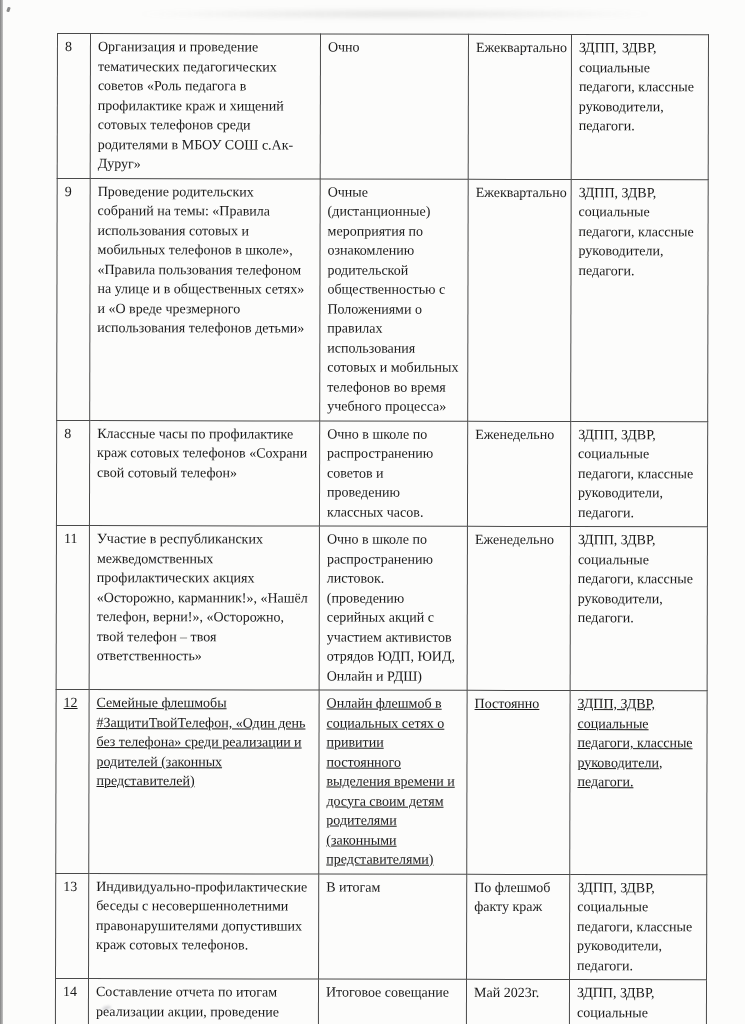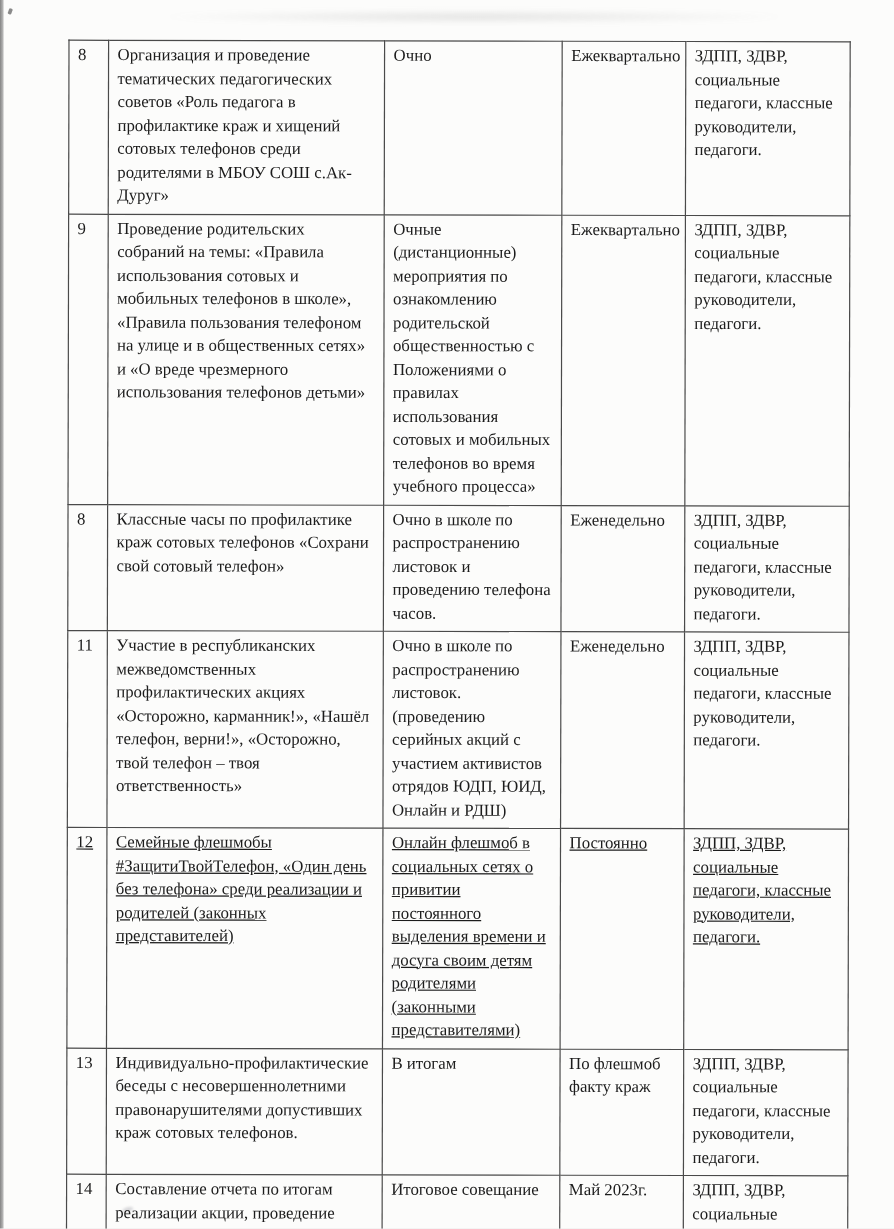--- a/index.html
+++ b/index.html
@@ -120,21 +120,21 @@
         <tr class="r1">
           <td class="c-num">9</td>
           <td>Проведение родительских собраний на темы: «Правила использования сотовых и мобильных телефонов в школе», «Правила пользования телефоном на улице и в общественных сетях» и «О вреде чрезмерного использования телефонов детьми»</td>
           <td>Очные (дистанционные) мероприятия по ознакомлению родительской общественностью с Положениями о правилах использования сотовых и мобильных телефонов во время учебного процесса»</td>
           <td>Ежеквартально</td>
           <td>ЗДПП, ЗДВР, социальные педагоги, классные руководители, педагоги.</td>
         </tr>
         <tr class="r2">
           <td class="c-num">8</td>
           <td>Классные часы по профилактике краж сотовых телефонов «Сохрани свой сотовый телефон»</td>
-          <td>Очно в школе по распространению листовок и проведению телефона часов.</td>
+          <td>Очно в школе по распространению советов и проведению классных часов.</td>
           <td>Еженедельно</td>
           <td>ЗДПП, ЗДВР, социальные педагоги, классные руководители, педагоги.</td>
         </tr>
         <tr class="r3">
           <td class="c-num">11</td>
           <td>Участие в республиканских межведомственных профилактических акциях «Осторожно, карманник!», «Нашёл телефон, верни!», «Осторожно, твой телефон – твоя ответственность»</td>
           <td>Очно в школе по распространению листовок. (проведению серийных акций с участием активистов отрядов ЮДП, ЮИД, Онлайн и РДШ)</td>
           <td>Еженедельно</td>
           <td>ЗДПП, ЗДВР, социальные педагоги, классные руководители, педагоги.</td>
         </tr>

